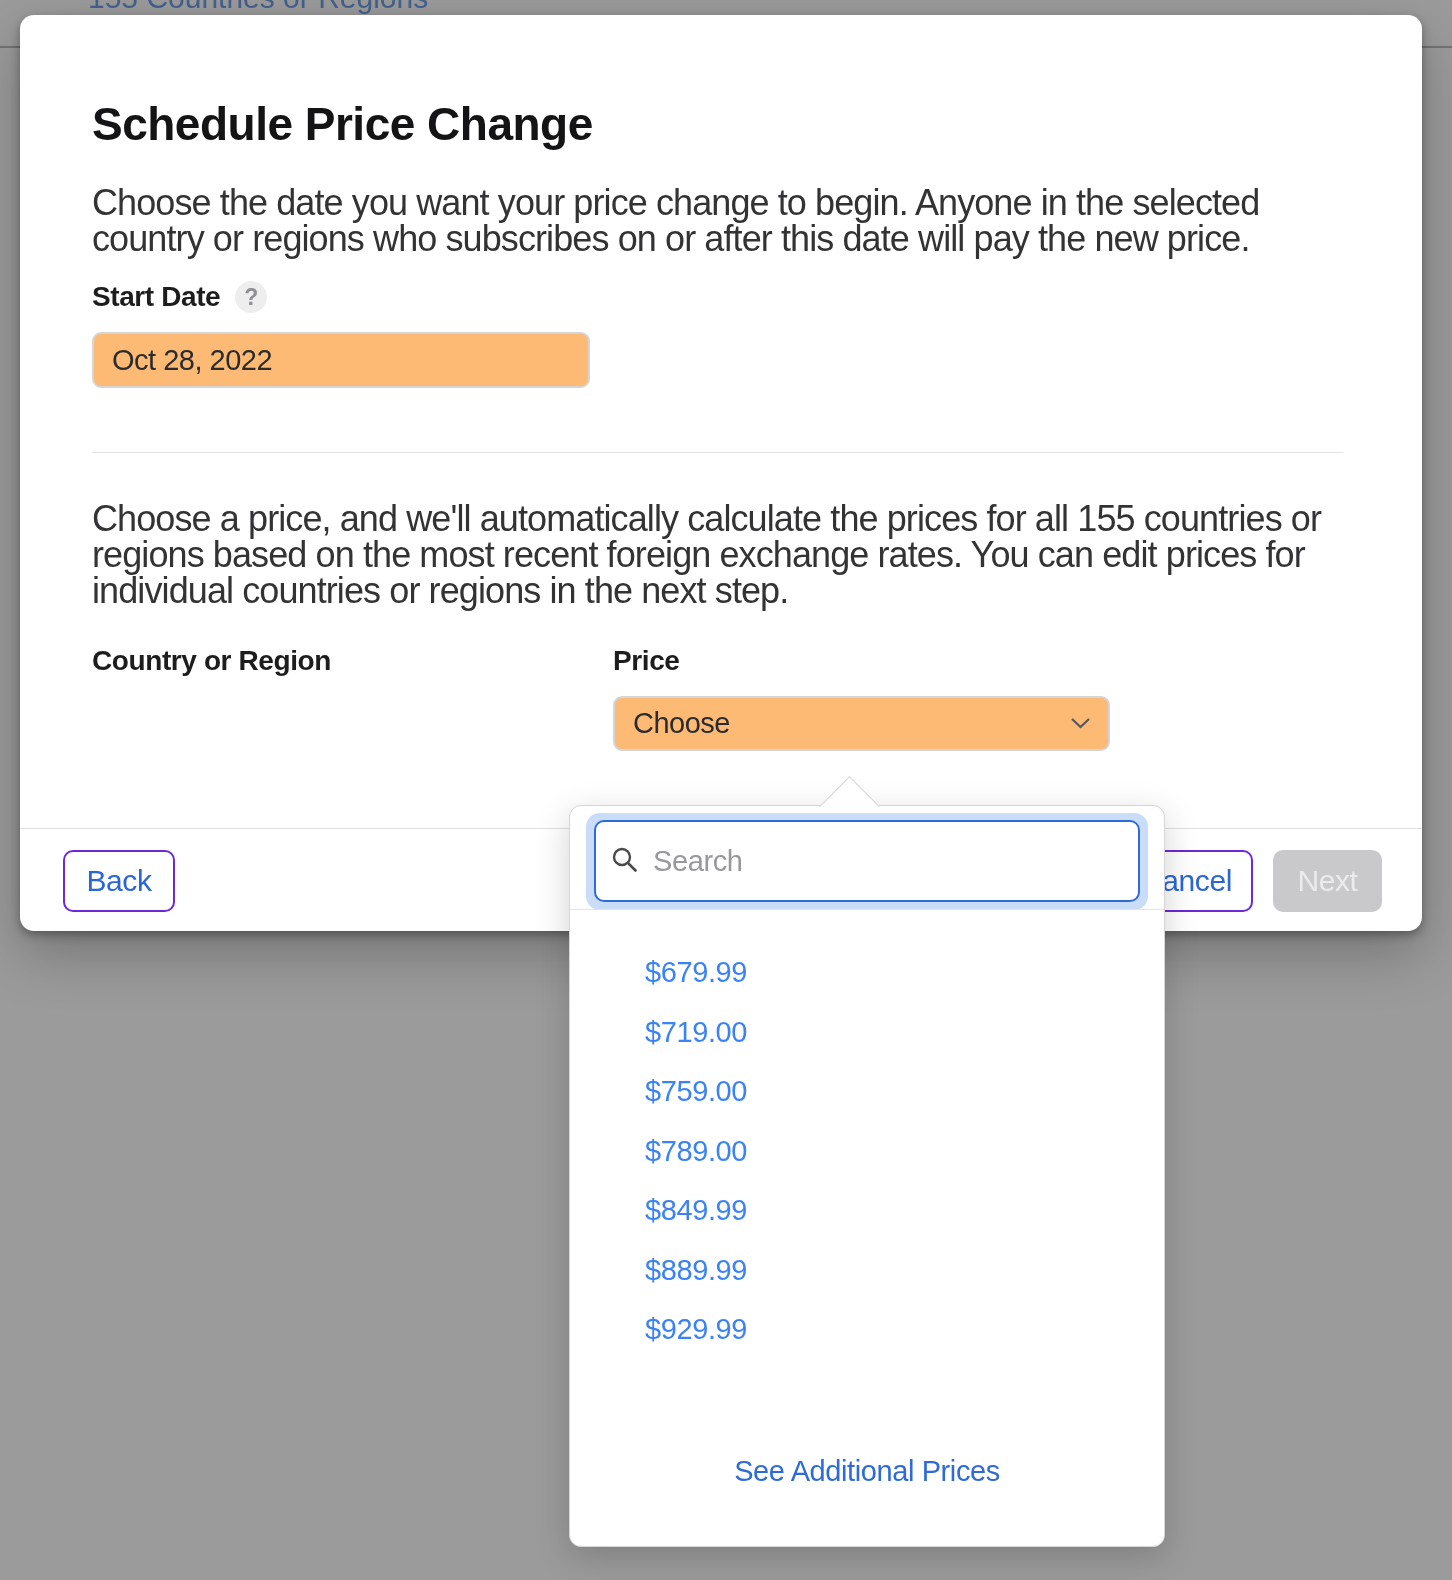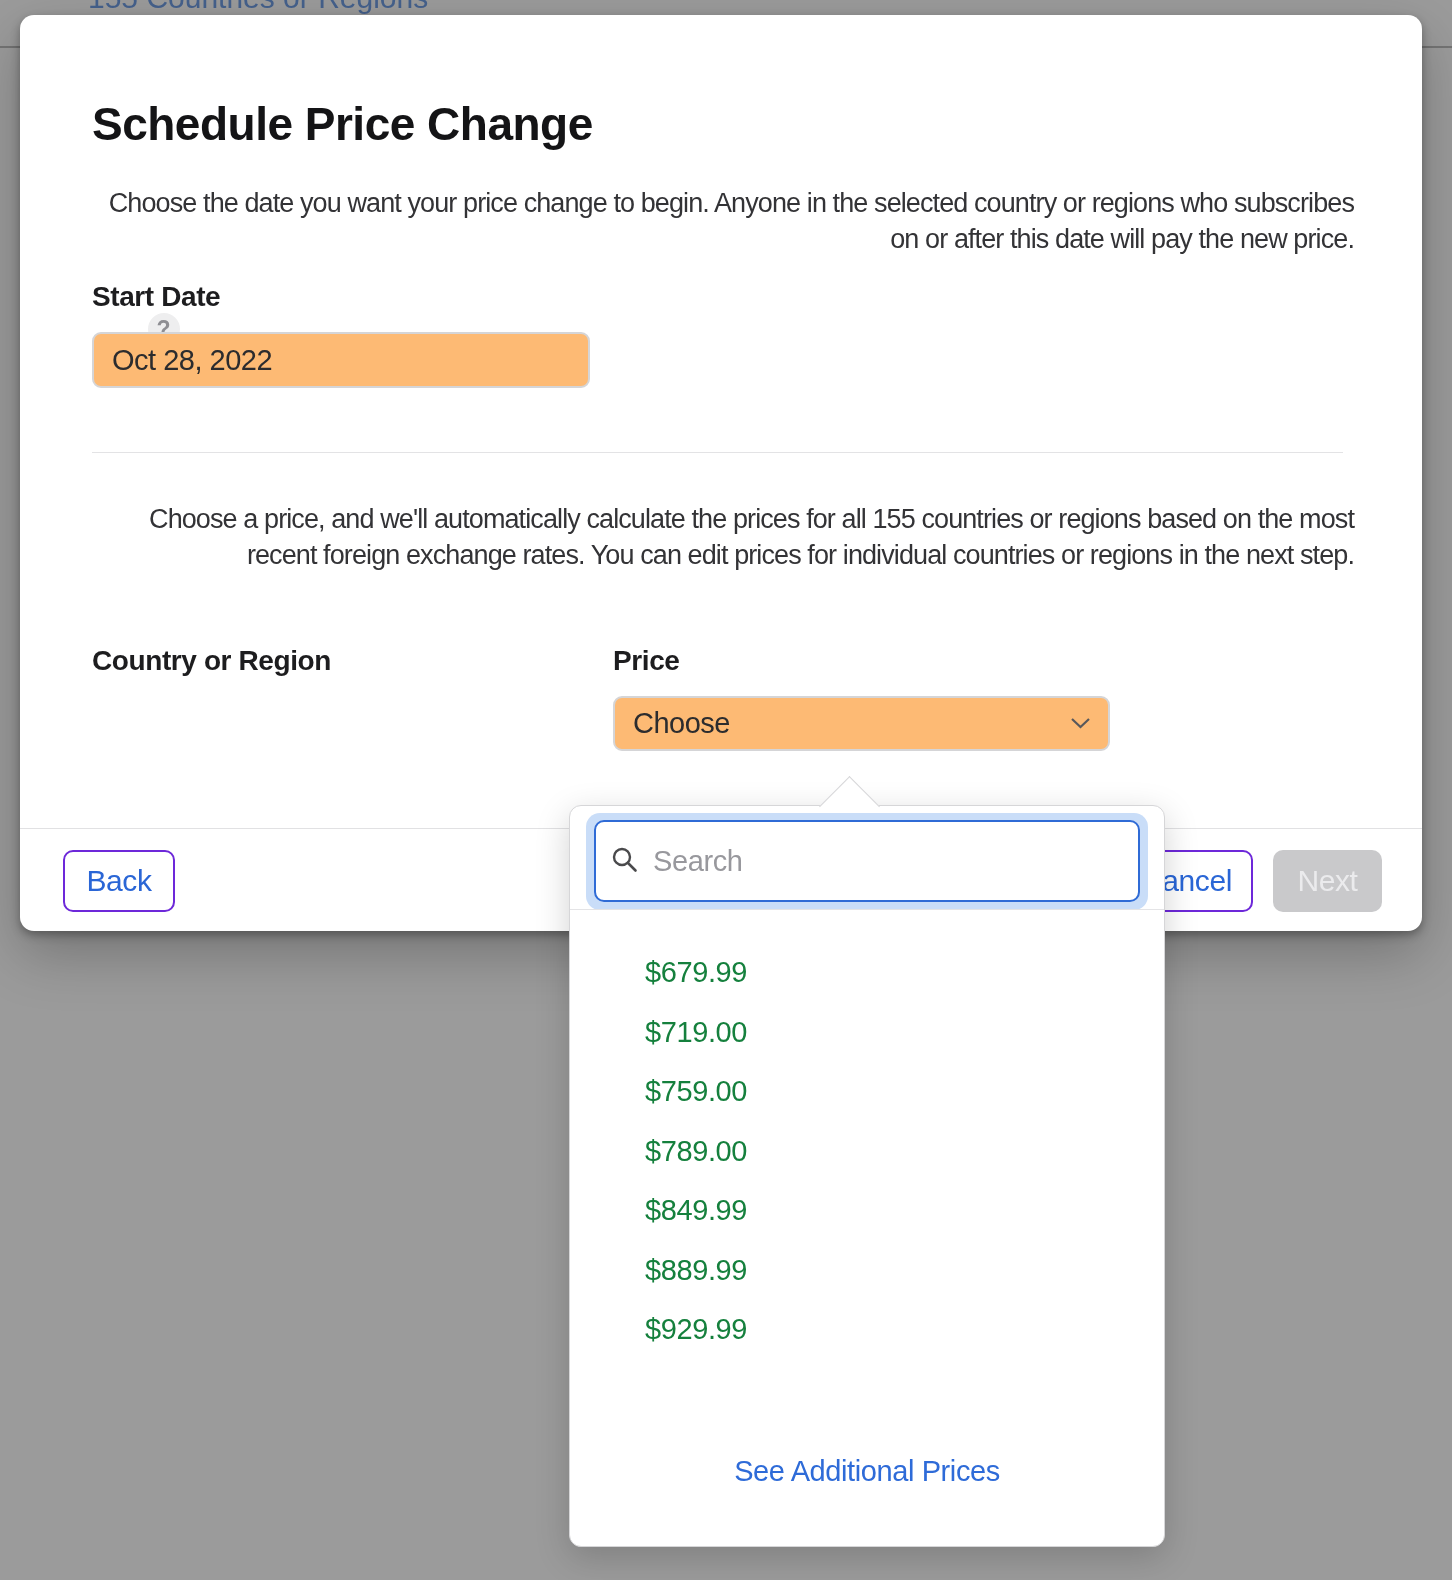--- a/index.html
+++ b/index.html
@@ -15,26 +15,26 @@
     color:#45618c;white-space:nowrap;}
   .bg-line{position:absolute;top:46px;height:2px;background:#747474;}
   .bg-line.left{left:0;width:20px;}
   .bg-line.right{left:1422px;right:0;}
 
   
   .modal{position:absolute;left:20px;top:15px;width:1402px;height:916px;background:#ffffff;
     border-radius:14px;box-shadow:0 4px 10px rgba(0,0,0,.32),0 22px 55px rgba(0,0,0,.25);}
   .modal-title{position:absolute;left:72px;top:82px;font-size:46px;font-weight:700;
     letter-spacing:-.5px;color:#141416;}
-  .para{position:absolute;left:72px;width:1262px;font-size:27px;line-height:36px;
-    letter-spacing:-.9px;color:#333336;text-align:right;}
+  .para{position:absolute;left:72px;width:1262px;font-size:36px;line-height:36px;
+    letter-spacing:-.9px;color:#333336;}
   .para.intro{top:170px;}
   .para.price-intro{top:486px;}
   .field-label{font-size:28px;font-weight:600;letter-spacing:-.4px;color:#1d1d1f;}
-  .start-date-row{position:absolute;left:72px;top:266px;display:flex;align-items:center;flex-direction:column;}
+  .start-date-row{position:absolute;left:72px;top:266px;display:flex;align-items:center;}
   .help-badge{display:inline-block;width:32px;height:32px;margin-left:15px;border-radius:50%;
     background:#eeeeef;color:#8e8e93;font-size:23px;line-height:32px;text-align:center;font-weight:600;}
   .text-box{box-sizing:border-box;border:2px solid #d5d5d7;border-radius:9px;background:#fdba74;
     display:flex;align-items:center;padding:0 18px;font-size:29px;letter-spacing:-.5px;color:#2c2c2e;}
   .date-input{position:absolute;left:72px;top:317px;width:498px;height:56px;}
   .divider-inset{position:absolute;left:72px;top:437px;width:1251px;height:1px;background:#e3e3e5;}
   .label-country{position:absolute;left:72px;top:630px;}
   .label-price{position:absolute;left:593px;top:630px;}
   .select{cursor:default;}
   .select .chev{margin-left:auto;display:flex;align-items:center;}
@@ -60,21 +60,21 @@
   .search-halo{position:absolute;left:16px;right:16px;top:7px;height:97px;background:#c9ddf8;
     border-radius:14px;z-index:2;}
   .search-field{position:absolute;left:8px;right:8px;top:7px;bottom:8px;background:#fff;
     border:2.5px solid #2f6bd6;border-radius:10px;display:flex;align-items:center;padding:0 15px;}
   .search-field input{flex:1;border:none;outline:none;background:transparent;margin-left:13px;
     font-family:inherit;font-size:29px;letter-spacing:-.4px;color:#2c2c2e;}
   .search-field input::placeholder{color:#98989d;}
   .popover-divider{position:absolute;left:0;top:103px;width:100%;height:1px;background:#e4e4e6;z-index:2;}
   .price-list{position:absolute;left:75px;right:20px;top:137px;z-index:2;}
   .price-item{height:59.5px;display:flex;align-items:center;font-size:29px;letter-spacing:-.4px;
-    color:#15803d;cursor:pointer;}
+    color:#3b82f6;cursor:pointer;}
   .see-additional{position:absolute;left:0;right:0;top:645px;height:40px;line-height:40px;
     text-align:center;font-size:29px;letter-spacing:-.4px;color:#2e6bd8;cursor:pointer;z-index:2;}
 </style>
 </head>
 <body>
 
 <div class="backdrop-strip">
   <span class="backdrop-link">155 Countries or Regions</span>
 </div>
 <div class="bg-line left"></div>

